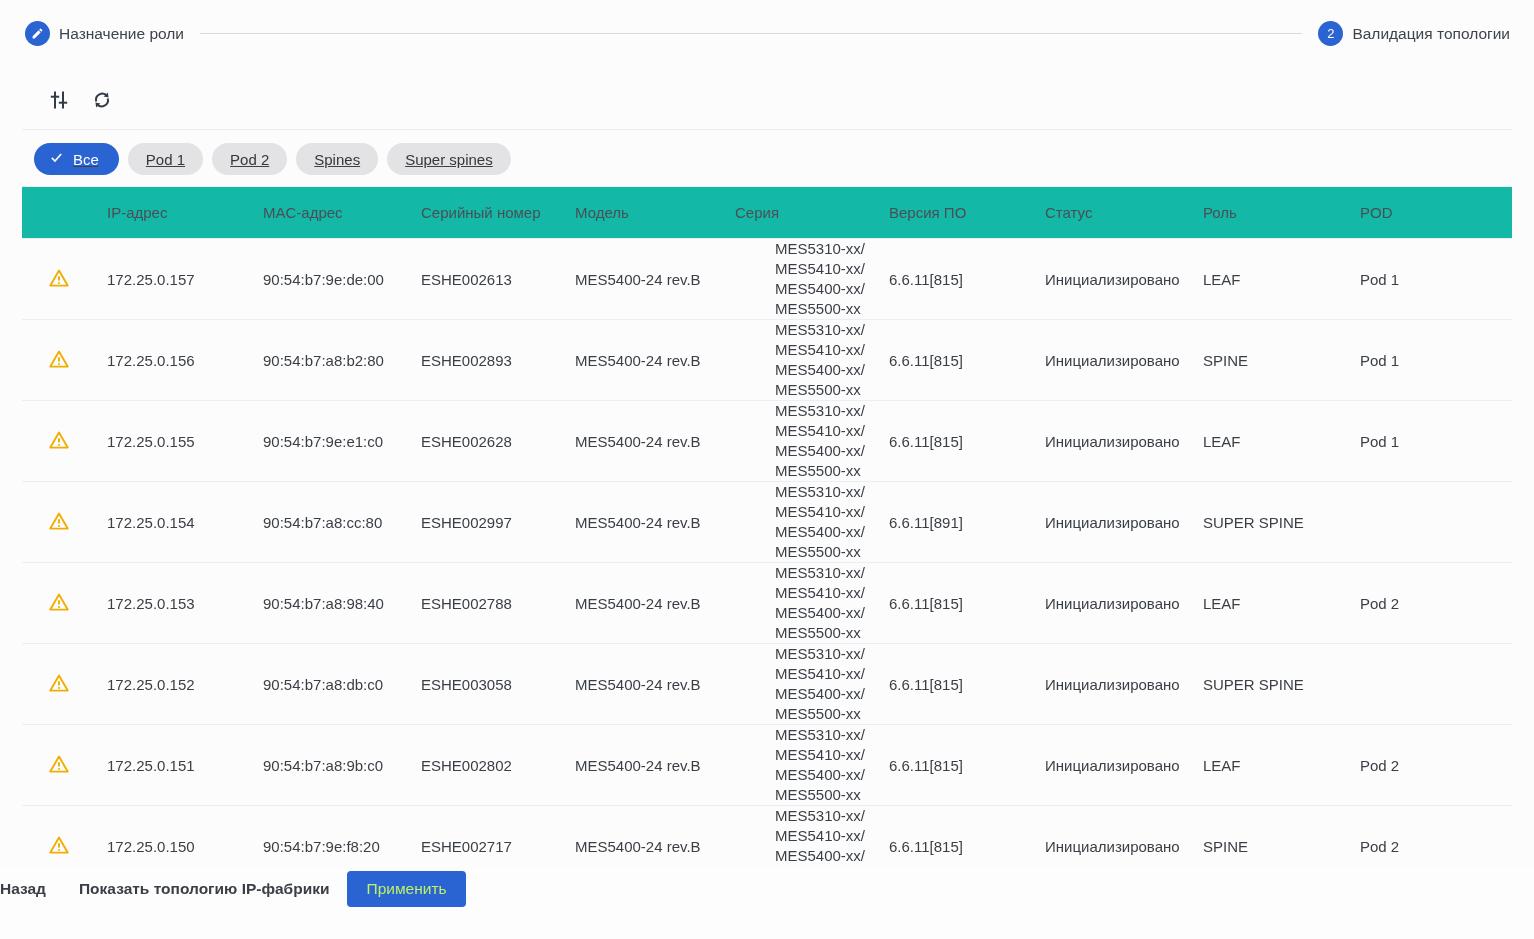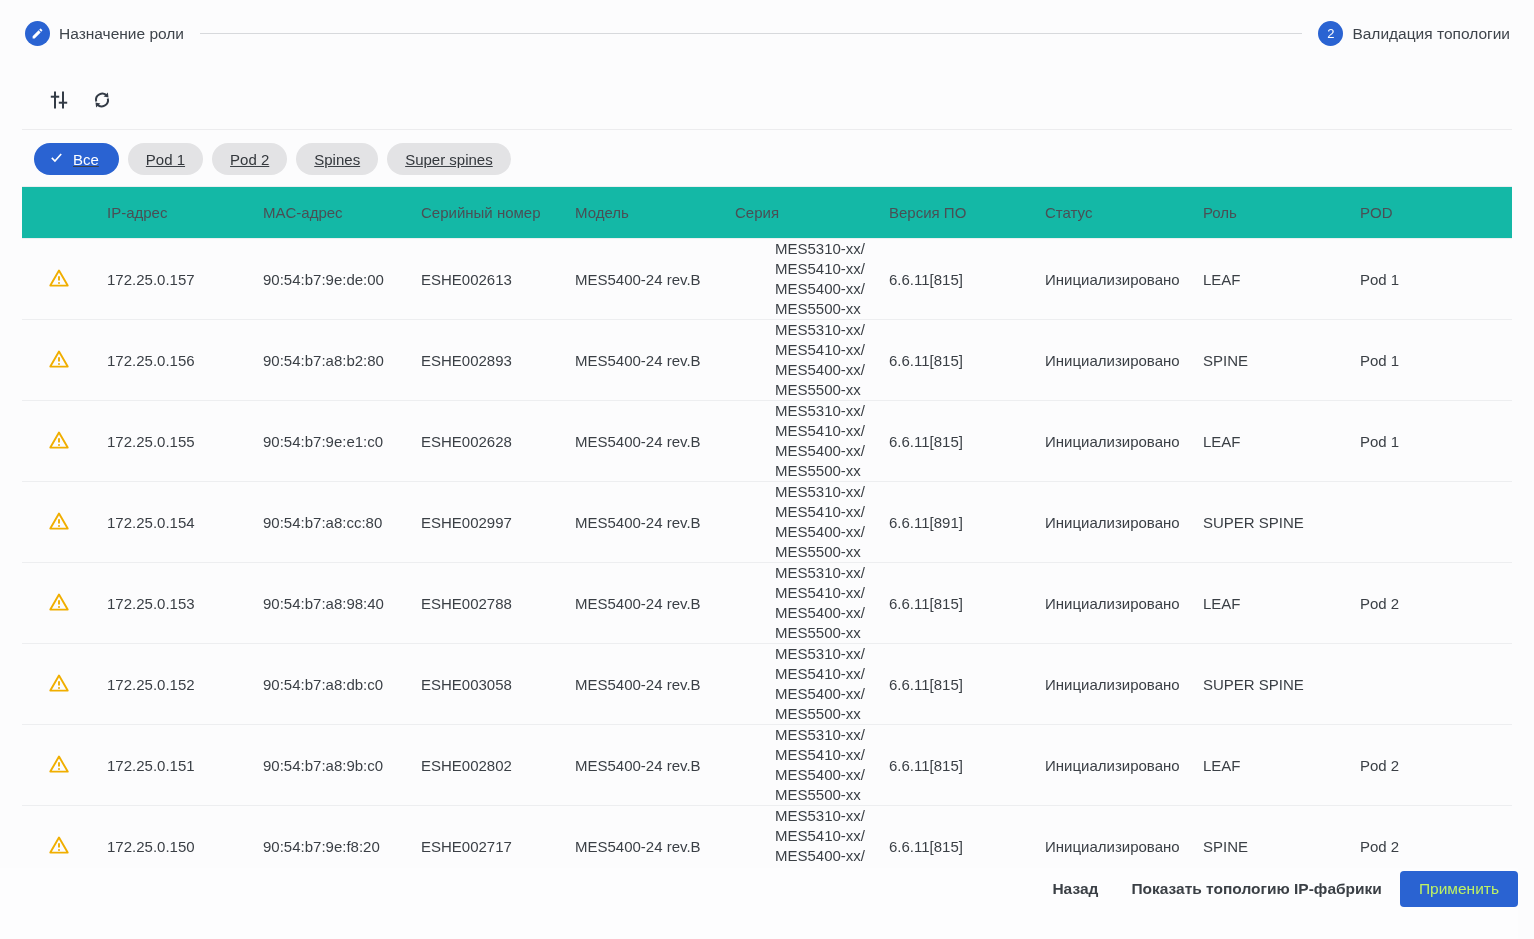--- a/index.html
+++ b/index.html
@@ -55,22 +55,22 @@
   tbody td {
     height:81px; border-bottom:1px solid #edeef0;
     font-size:15px; color:#3a3f45; vertical-align:middle;
     padding:0 6px 0 0; overflow:hidden;
   }
   td.warn-cell { padding-left:25px; }
   .series-line { line-height:20px;margin-left:40px; }
 
   
   .footer {
-    position:absolute; left:0; right:16px; bottom:0; height:71px;
-    background:#fdfdfe; display:flex; justify-content:flex-end;
+    position:absolute; left:0; right:0; bottom:0; height:71px;
+    background:#fdfdfe; display:flex; justify-content:flex-start;
   }
   .footer-inner { display:flex; align-items:center; margin-top:3px; height:36px; }
   .text-btn {
     border:none; background:transparent; cursor:pointer;
     font-family:inherit; font-size:15.5px; font-weight:600; color:#3a3f45;
     padding:0; white-space:nowrap;
   }
   .text-btn + .text-btn { margin-left:33px; }
   .apply-btn {
     margin-left:18px; border:none; cursor:pointer;

